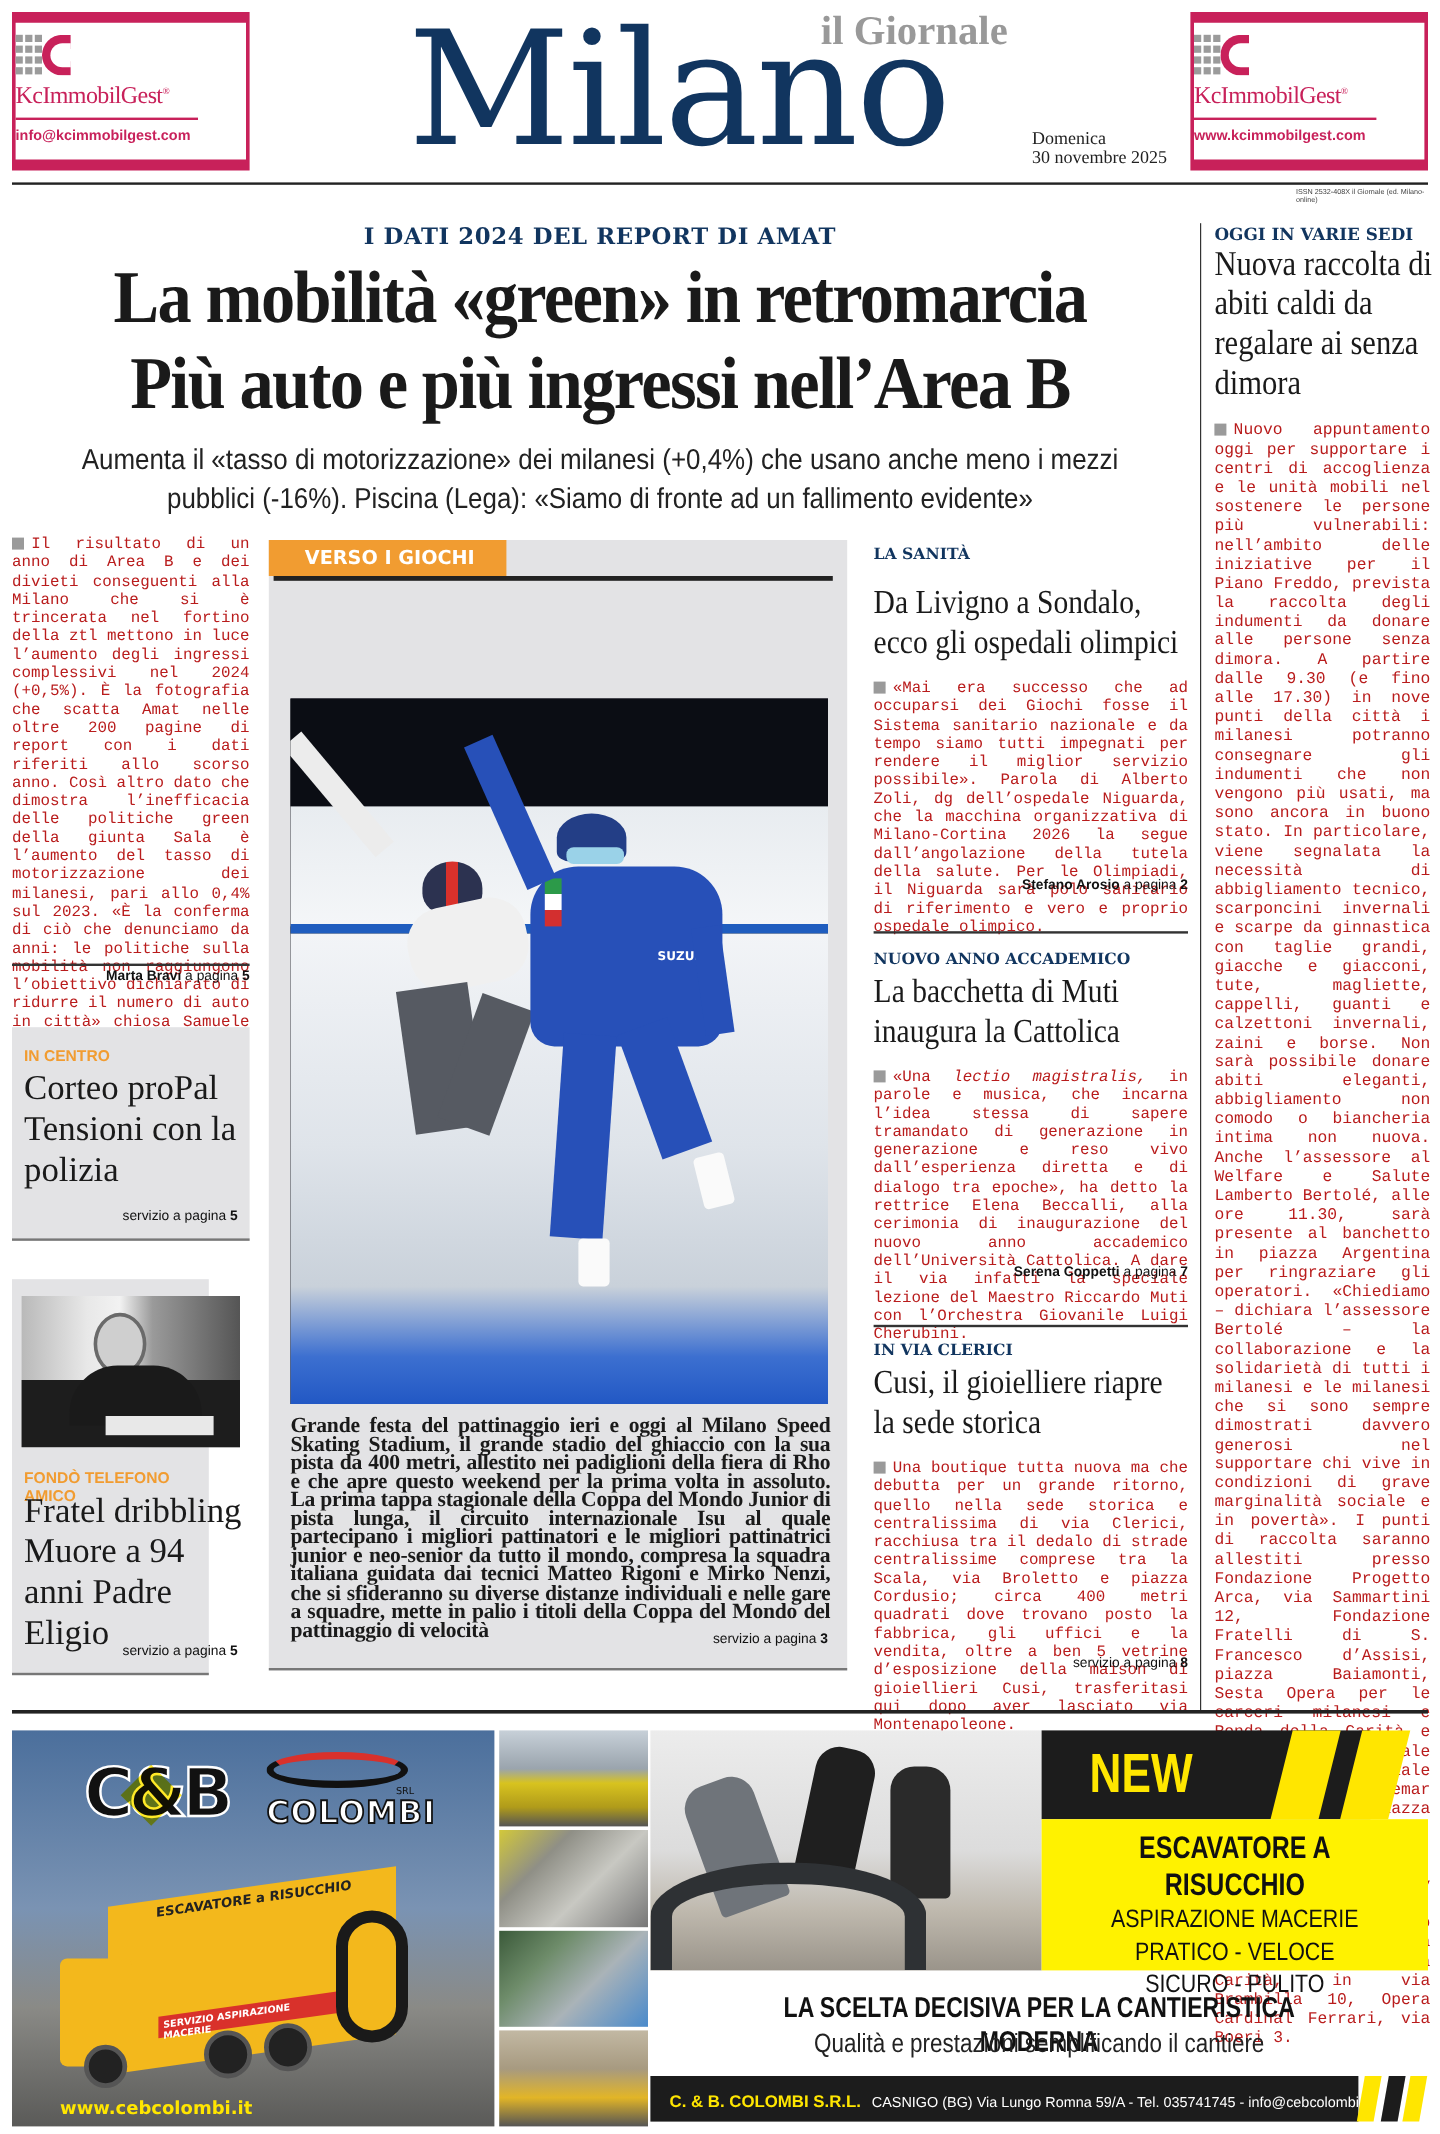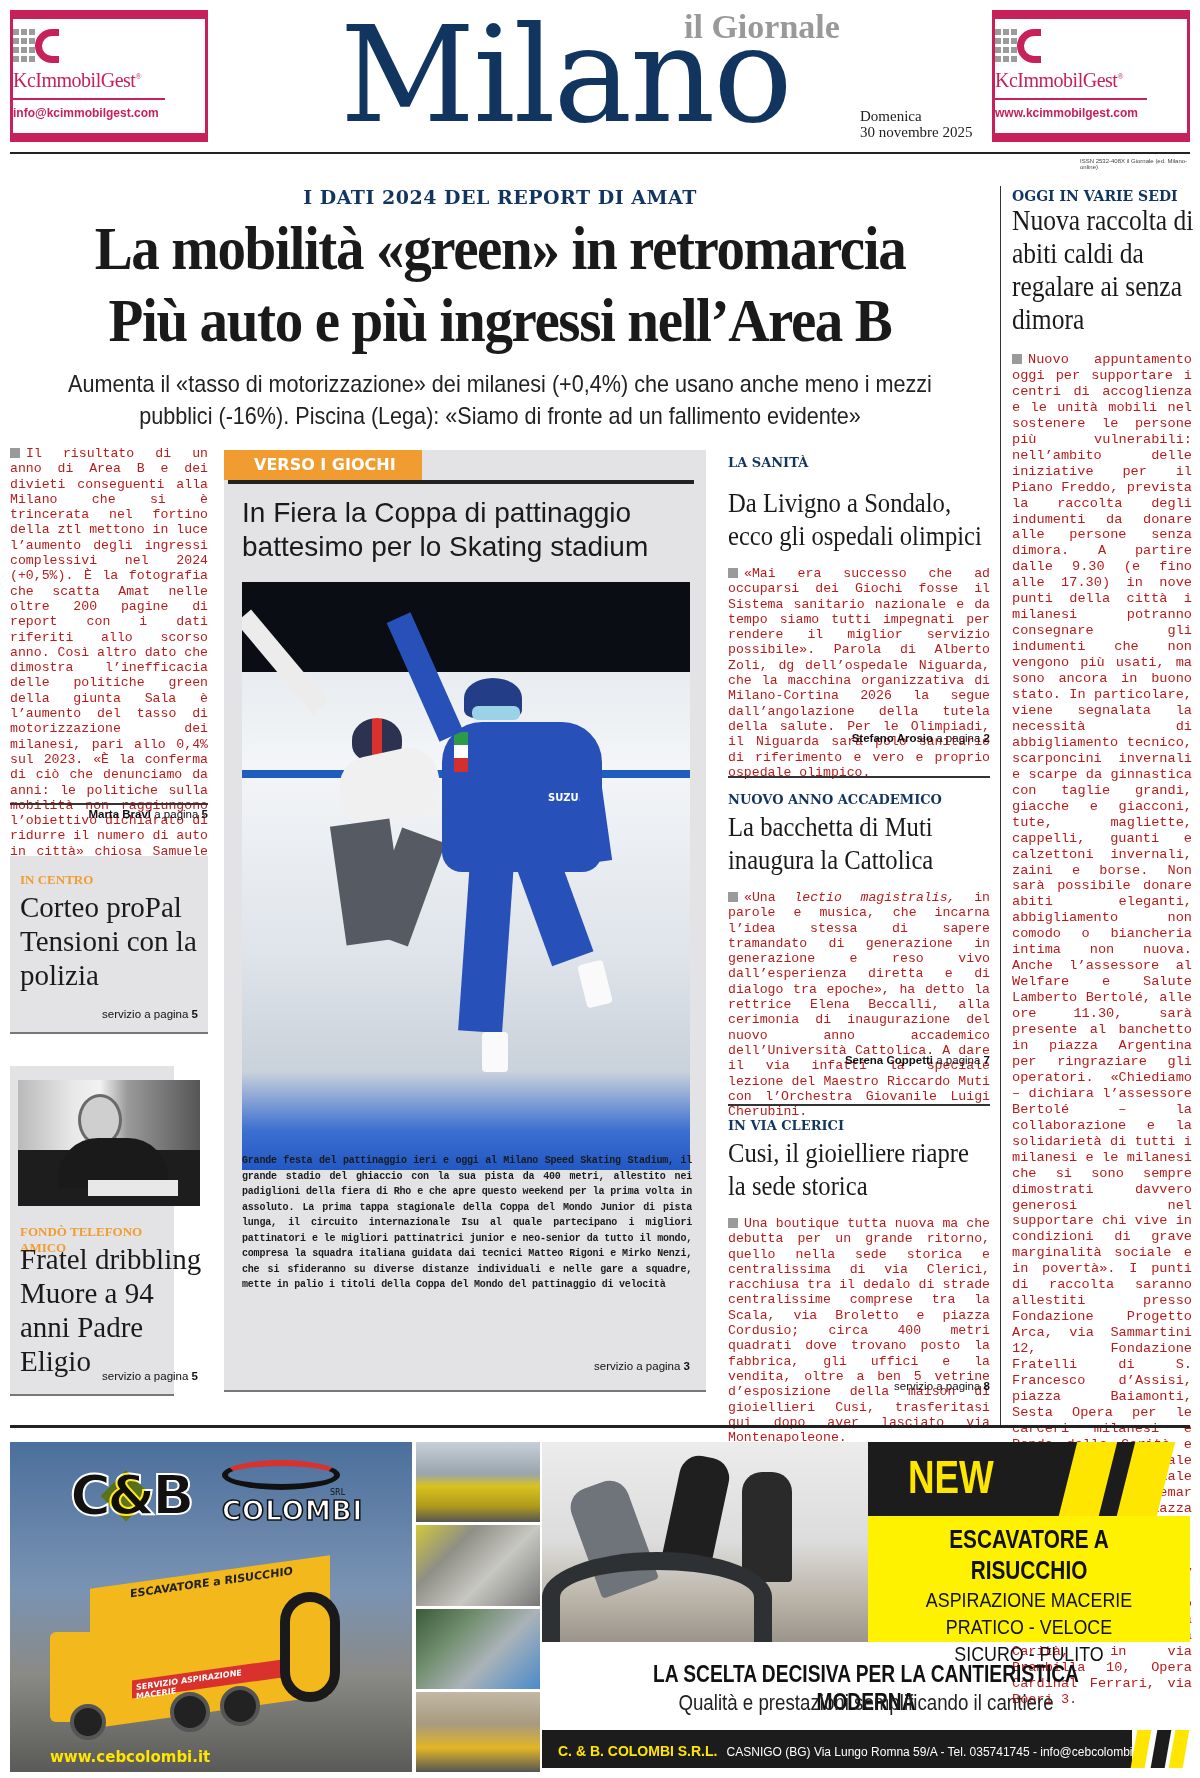--- a/index.html
+++ b/index.html
@@ -35,30 +35,30 @@
 .byline{font-family:"Liberation Sans",sans-serif;font-size:11.5px;text-align:right;color:#111}
 .byline b{font-weight:bold}
 
 .col1text{left:10px;top:446px;width:198px}
 .col1rule{left:10px;top:803px;width:198px;height:2px;background:#333}
 .col1by{left:10px;top:808px;width:198px}
 
 .greybox{background:#e3e3e5;border-bottom:2px solid #777}
 .box1{left:10px;top:856px;width:198px;height:178px}
 .box2{left:10px;top:1066px;width:164px;height:330px}
-.orange-kicker{font-family:Liberation Serif, serif;font-weight:bold;font-size:13px;color:#f19c31;text-transform:uppercase}
+.orange-kicker{font-family:Liberation Sans, sans-serif;font-weight:bold;font-size:13px;color:#f19c31;text-transform:uppercase}
 .boxhead{font-family:"Liberation Serif",serif;font-size:29px;line-height:34px;color:#1a1a1a}
 
 
 .feature{left:224px;top:450px;width:482px;height:942px;background:#e3e3e5;border-bottom:2px solid #777}
 .feat-tag{left:0;top:0;width:198px;height:30px;background:#f19c31;color:#fff;font-family:"DejaVu Sans",sans-serif;font-weight:bold;font-size:16px;padding:5px 0 0 30px}
 .feat-rule{left:4px;top:30px;width:466px;height:4px;background:#222}
 .feat-title{left:18px;top:46px;width:460px;font-family:"Liberation Sans",sans-serif;font-size:28px;line-height:34px;color:#1a1a1a}
 .photo{left:18px;top:132px;width:448px;height:588px;overflow:hidden;background:#0a0d15}
-.feat-body{left:18px;top:703px;width:450px;font-family:Liberation Mono, monospace;font-weight:bold;font-size:10px;line-height:15.5px;text-align:justify;letter-spacing:-0.2px}
+.feat-body{left:18px;top:730px;width:450px;font-family:Liberation Serif, serif;font-weight:bold;font-size:18px;line-height:15.5px;text-align:justify;letter-spacing:-0.2px}
 .feat-by{left:18px;top:910px;width:448px}
 
 
 .rc{left:728px;width:262px}
 .rc-kicker{font-size:13px}
 .rc-head{font-family:"Liberation Serif",serif;font-size:28px;line-height:33px;color:#1a1a1a;transform:scaleX(0.88);transform-origin:left}
 .rc-rule{left:728px;width:262px;height:2px;background:#333}
 
 
 .vrule{left:1000px;top:186px;width:1px;height:1240px;background:#333}
@@ -156,21 +156,20 @@
     <div class="abs" style="left:70px;top:100px;width:90px;height:16px;background:#e8e8e8"></div>
   </div>
   <div class="abs orange-kicker" style="left:10px;top:158px">FONDÒ TELEFONO AMICO</div>
   <div class="abs boxhead" style="left:10px;top:176px;width:190px">Fratel dribbling Muore a 94 anni Padre Eligio</div>
   <div class="abs byline" style="left:10px;top:304px;width:178px"><span>servizio a pagina</span> <b>5</b></div>
 </div>
 
 <div class="abs feature">
   <div class="abs feat-tag">VERSO I GIOCHI</div>
   <div class="abs feat-rule"></div>
-  <div class="abs feat-title">In Fiera la Coppa di pattinaggio battesimo per lo Skating stadium</div>
   <div class="abs photo">
     <div class="abs" style="left:0;top:0;width:448px;height:90px;background:#0b0d14"></div>
     <div class="abs" style="left:0;top:90px;width:448px;height:100px;background:linear-gradient(#e8ecf0,#f4f6f8)"></div>
     <div class="abs" style="left:0;top:188px;width:448px;height:8px;background:#1f5dbf"></div>
     <div class="abs" style="left:0;top:196px;width:448px;height:392px;background:linear-gradient(180deg,#f2f4f7 0%,#dfe4ea 45%,#c9d1da 75%,#3c6fd0 90%,#2258c4 100%)"></div>
 
     <div class="abs" style="left:110px;top:136px;width:50px;height:44px;border-radius:50% 50% 40% 40%;background:linear-gradient(90deg,#2c3250 0%,#2c3250 40%,#d9312b 40%,#d9312b 60%,#2c3250 60%)"></div>
     <div class="abs" style="left:98px;top:170px;width:100px;height:70px;border-radius:30px;background:#f0f0f0;transform:rotate(-12deg)"></div>
     <div class="abs" style="left:96px;top:240px;width:60px;height:120px;background:#565a62;transform:rotate(-8deg)"></div>
     <div class="abs" style="left:140px;top:250px;width:46px;height:110px;background:#565a62;transform:rotate(20deg)"></div>

